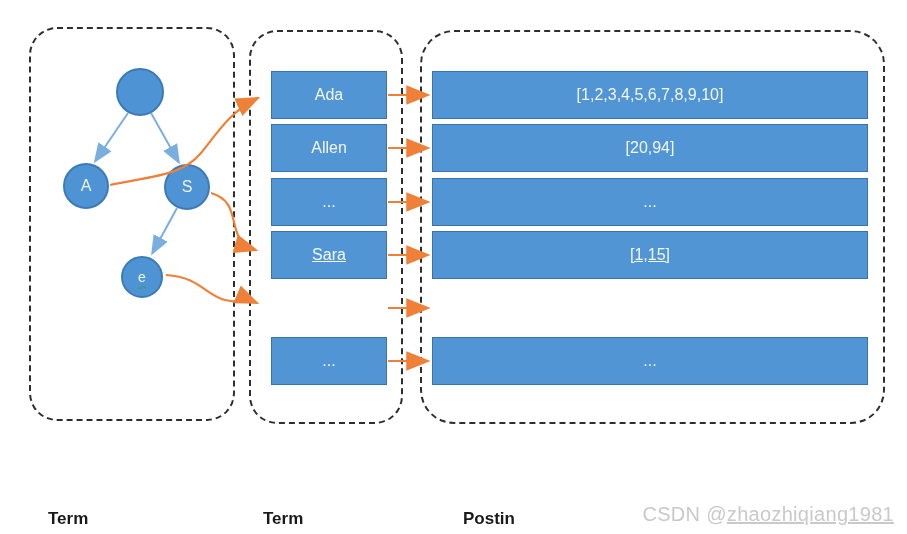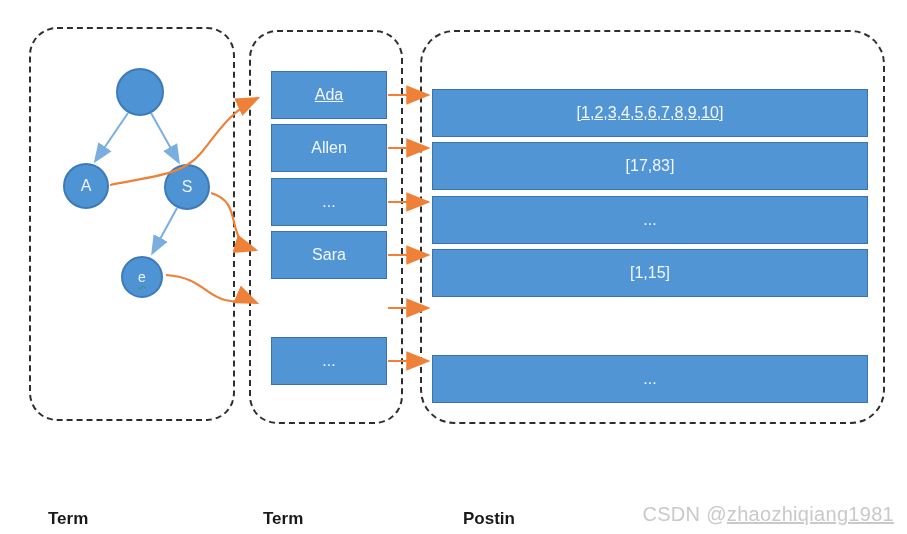--- a/index.html
+++ b/index.html
@@ -46,23 +46,23 @@
     background: #5295d4;
     border: 1px solid #3a72ab;
     box-sizing: border-box;
     display: flex;
     align-items: center;
     justify-content: center;
     color: #f2f7fc;
     font-size: 16px;
   }
   .dict-row    { left: 271px; width: 116px; height: 48px; }
-  .posting-row { left: 432px; width: 436px; height: 48px; margin-top: 18px; }
-  .r0 { top: 71px; text-decoration: underline; }  .r1 { top: 124px; } .r2 { top: 178px; }
-  .r3 { top: 231px; } .r4 { top: 284px; } .r5 { top: 337px; }
+  .posting-row { left: 432px; width: 436px; height: 48px; }
+  .r0 { top: 71px; }  .r1 { top: 124px; } .r2 { top: 178px; }
+  .r3 { top: 231px; text-decoration: underline; } .r4 { top: 284px; } .r5 { top: 337px; }
 
   .section-label {
     position: absolute;
     top: 436px;
     font-size: 17px;
     font-weight: 600;
     color: #1a1a1a;
     line-height: 33px;
     white-space: pre;
   }
@@ -110,21 +110,21 @@
     <span class="squiggle">e</span>
   </div>
 
   <div class="row dict-row r0">Ada</div>
   <div class="row dict-row r1">Allen</div>
   <div class="row dict-row r2">...</div>
   <div class="row dict-row r3">Sara</div>
   <div class="row dict-row r5">...</div>
 
   <div class="row posting-row r0">[1,2,3,4,5,6,7,8,9,10]</div>
-  <div class="row posting-row r1">[17,83]</div>
+  <div class="row posting-row r1">[20,94]</div>
   <div class="row posting-row r2">...</div>
   <div class="row posting-row r3">[1,15]</div>
   <div class="row posting-row r5">...</div>
 
   <div class="section-label lbl-term-index">
     <div>Term</div>
     
   </div>
   <div class="section-label lbl-term-dict">
     <div>Term</div>

